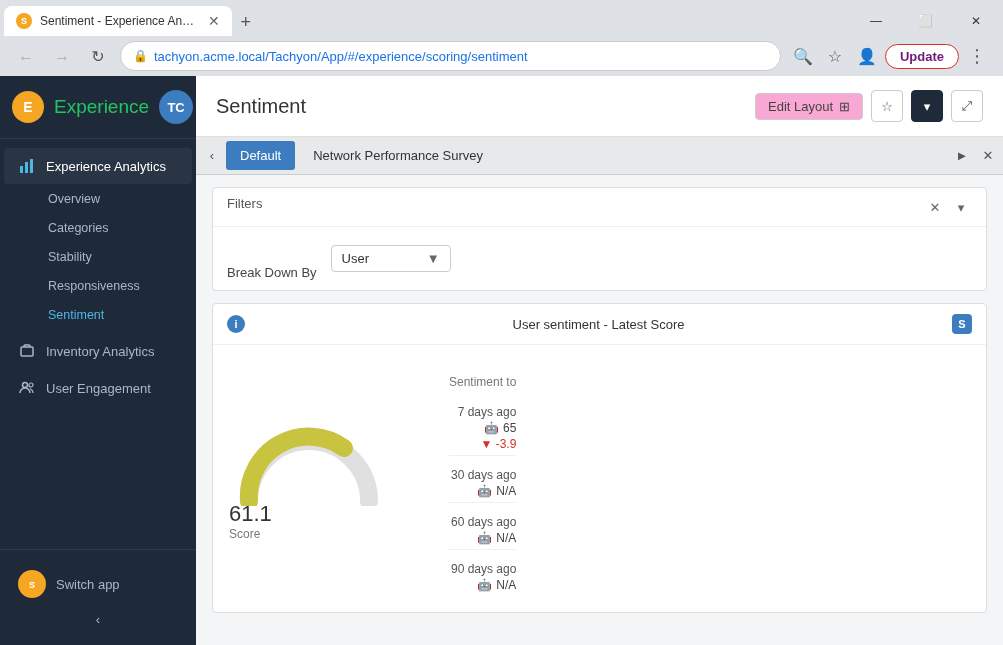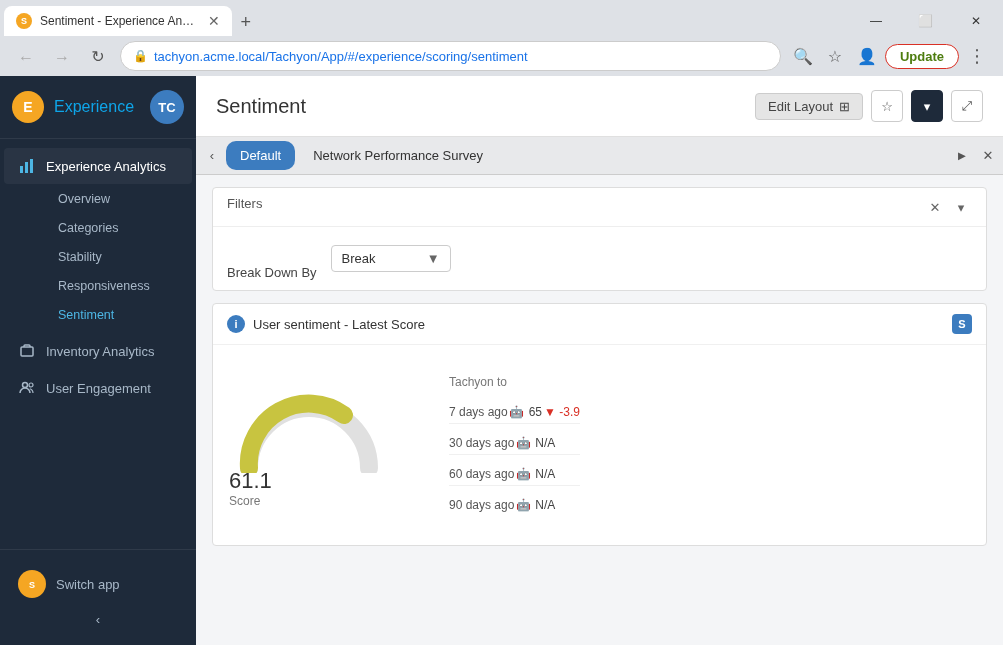--- a/index.html
+++ b/index.html
@@ -17,57 +17,57 @@
 
     
     .address-bar { display: flex; align-items: center; height: 40px; background: #dee1e6; padding: 0 12px; gap: 8px; }
     .nav-btn { width: 28px; height: 28px; display: flex; align-items: center; justify-content: center; color: #555; font-size: 16px; cursor: pointer; border-radius: 50%; }
     .nav-btn.disabled { color: #aaa; cursor: default; }
     .url-bar { flex: 1; display: flex; align-items: center; background: white; border-radius: 20px; height: 30px; padding: 0 12px; gap: 6px; border: 1px solid #ccc; }
     .url-lock { font-size: 12px; color: #666; }
     .url-text { font-size: 13px; color: #1a73e8; flex: 1; }
     .address-actions { display: flex; gap: 4px; align-items: center; }
     .addr-icon { width: 28px; height: 28px; display: flex; align-items: center; justify-content: center; color: #555; font-size: 16px; cursor: pointer; border-radius: 50%; }
-    .update-btn { background: white; border: 1.5px solid #d93025; color: #4d7c0f; border-radius: 20px; padding: 4px 14px; font-size: 13px; font-weight: 600; cursor: pointer; }
+    .update-btn { background: white; border: 1.5px solid #d93025; color: #701a75; border-radius: 20px; padding: 4px 14px; font-size: 13px; font-weight: 600; cursor: pointer; }
     .menu-btn { width: 28px; height: 28px; display: flex; align-items: center; justify-content: center; color: #555; font-size: 18px; cursor: pointer; border-radius: 50%; }
 
     
     .app-container { display: flex; height: calc(645px - 76px); width: 100%; }
 
     
     .sidebar { width: 196px; background: #1e2a3a; display: flex; flex-direction: column; height: 100%; flex-shrink: 0; }
     .sidebar-header { display: flex; align-items: center; gap: 10px; padding: 14px 12px; border-bottom: 1px solid rgba(255,255,255,0.08); }
     .sidebar-logo { width: 32px; height: 32px; background: #f5a623; border-radius: 50%; display: flex; align-items: center; justify-content: center; font-size: 14px; font-weight: bold; color: white; flex-shrink: 0; }
-    .sidebar-title { color: #0ea5e9; font-size: 16px; font-weight: 500; }
+    .sidebar-title { color: #22c55e; font-size: 19px; font-weight: 500; }
     .sidebar-nav { flex: 1; padding: 8px 0; overflow-y: auto; }
     .nav-section { margin-bottom: 4px; }
     .nav-item { display: flex; align-items: center; gap: 10px; padding: 9px 14px; color: #a8b8c8; font-size: 13px; cursor: pointer; border-radius: 4px; margin: 1px 4px; }
     .nav-item.active-section { color: white; background: rgba(255,255,255,0.05); }
     .nav-item .nav-icon { width: 18px; height: 18px; display: flex; align-items: center; justify-content: center; flex-shrink: 0; }
-    .sub-nav { padding-left: 44px; }
+    .sub-nav { padding-left: 34px; }
     .sub-item { display: block; padding: 7px 10px; color: #a8b8c8; font-size: 12.5px; cursor: pointer; border-radius: 4px; margin: 1px 4px; }
     .sub-item.active { color: #4db6e4; font-weight: 500; }
     .sidebar-footer { padding: 12px; border-top: 1px solid rgba(255,255,255,0.08); }
     .switch-app { display: flex; align-items: center; gap: 10px; color: #a8b8c8; padding: 8px 6px; cursor: pointer; border-radius: 4px; }
     .switch-icon { width: 28px; height: 28px; background: #f5a623; border-radius: 50%; display: flex; align-items: center; justify-content: center; font-size: 13px; color: white; flex-shrink: 0; }
     .collapse-btn { display: flex; justify-content: center; padding: 6px; cursor: pointer; color: #a8b8c8; }
 
     
     .main-content { flex: 1; background: #f4f5f7; display: flex; flex-direction: column; overflow: hidden; }
     .page-header { display: flex; align-items: center; padding: 14px 20px; background: white; border-bottom: 1px solid #e0e0e0; gap: 12px; }
     .page-title { font-size: 20px; font-weight: 400; color: #333; flex: 1; }
     .header-actions { display: flex; align-items: center; gap: 8px; }
-    .edit-layout-btn { display: flex; align-items: center; gap: 6px; border: 1px solid #ccc; background: #e5e5e5; padding: 5px 12px; border-radius: 4px; font-size: 13px; cursor: pointer; color: #444; }
+    .edit-layout-btn { display: flex; align-items: center; gap: 6px; border: 1px solid #ccc; background: #f9a8d4; padding: 5px 12px; border-radius: 4px; font-size: 13px; cursor: pointer; color: #444; }
     .header-icon-btn { width: 32px; height: 32px; display: flex; align-items: center; justify-content: center; border: 1px solid #ccc; border-radius: 4px; cursor: pointer; color: #555; background: white; }
     .header-icon-btn.active { background: #1e2a3a; color: white; border-color: #1e2a3a; }
 
     
     .content-tabs { display: flex; align-items: center; background: #e8e9eb; border-bottom: 1px solid #ccc; padding: 0 4px; height: 38px; }
     .tab-nav-btn { width: 24px; height: 24px; display: flex; align-items: center; justify-content: center; color: #555; cursor: pointer; font-size: 13px; }
-    .content-tab { display: flex; align-items: flex-start; padding: 7px 14px; background: #3c7cbf; color: white; border-radius: 10px; font-size: 13px; margin: 0 2px; cursor: pointer; font-weight: 500; }
+    .content-tab { display: flex; align-items: flex-start; padding: 7px 14px; background: #3c7cbf; color: white; border-radius: 3px; font-size: 13px; margin: 0 2px; cursor: pointer; font-weight: 500; }
     .content-tab.inactive { background: transparent; color: #333; }
     .tab-spacer { flex: 1; }
     .tab-end-btns { display: flex; gap: 4px; }
     .tab-end-btn { width: 22px; height: 22px; display: flex; align-items: center; justify-content: center; color: #555; cursor: pointer; font-size: 13px; }
 
     
     .filters-section { background: white; margin: 12px 16px 0; border: 1px solid #ddd; border-radius: 4px; }
     .filters-header { display: flex; align-items: flex-start; justify-content: space-between; padding: 8px 14px; border-bottom: 1px solid #eee; }
     .filters-title { font-size: 13px; color: #555; font-weight: 500; }
     .filters-actions { display: flex; gap: 4px; }
@@ -75,34 +75,34 @@
     .filters-body { display: flex; align-items: center; gap: 14px; padding: 10px 14px; }
     .filter-label { font-size: 13px; color: #444; font-weight: 500; margin-top: 28px; }
     .filter-select { display: flex; align-items: center; gap: 4px; border: 1px solid #ccc; border-radius: 4px; padding: 5px 10px; background: white; cursor: pointer; font-size: 13px; color: #333; min-width: 120px; }
     .filter-select-arrow { margin-left: auto; color: #666; }
 
     
     .widget-area { padding: 12px 16px; }
     .widget-card { background: white; border: 1px solid #ddd; border-radius: 4px; }
     .widget-header { display: flex; align-items: center; padding: 10px 14px; border-bottom: 1px solid #f0f0f0; gap: 8px; }
     .widget-info-icon { width: 18px; height: 18px; background: #3c7cbf; border-radius: 50%; display: flex; align-items: center; justify-content: center; color: white; font-size: 11px; font-weight: bold; flex-shrink: 0; }
-    .widget-title { font-size: 13px; color: #333; flex: 1; font-weight: 500; }
+    .widget-title { font-size: 13px; color: #333; flex: 1; font-weight: 500; text-align: center; }
     .widget-badge { width: 20px; height: 20px; background: #3c7cbf; border-radius: 4px; display: flex; align-items: center; justify-content: center; color: white; font-size: 11px; font-weight: bold; }
     .widget-body { display: flex; padding: 16px; gap: 20px; min-height: 200px; }
 
     
     .gauge-container { display: flex; flex-direction: column; align-items: flex-start; justify-content: center; width: 200px; flex-shrink: 0; }
     .gauge-svg { width: 160px; height: 90px; }
     .gauge-value { font-size: 22px; font-weight: 400; color: #333; text-align: center; margin-top: -5px; }
     .gauge-label { font-size: 12px; color: #777; text-align: center; }
 
     
     .comparison-area { display: flex; flex-direction: column; gap: 8px; padding-top: 14px; }
     .comparison-header { font-size: 12px; color: #777; margin-bottom: 4px; }
-    .comparison-item { display: flex; flex-direction: row; gap: 2px; padding: 4px 0; border-bottom: 1px solid #f0f0f0; }
+    .comparison-item { display: flex; flex-direction: column; gap: 2px; padding: 4px 0; border-bottom: 1px solid #f0f0f0; align-items: flex-end; }
     .comparison-item:last-child { border-bottom: none; }
     .comp-period { font-size: 12px; color: #555; font-weight: 500; }
     .comp-row { display: flex; align-items: center; gap: 4px; }
     .comp-icon { font-size: 12px; }
     .comp-value { font-size: 12px; color: #444; }
     .comp-delta { font-size: 12px; color: #d93025; }
 
     
     .user-avatar { width: 34px; height: 34px; background: #3c7cbf; border-radius: 50%; display: flex; align-items: center; justify-content: center; color: white; font-size: 13px; font-weight: bold; }
   </style>
@@ -256,21 +256,21 @@
       <div class="filters-header">
         <span class="filters-title">Filters</span>
         <div class="filters-actions">
           <div class="filter-icon-btn">✕</div>
           <div class="filter-icon-btn">▾</div>
         </div>
       </div>
       <div class="filters-body">
         <span class="filter-label">Break Down By</span>
         <div class="filter-select">
-          <span>Break</span>
+          <span>User</span>
           <span class="filter-select-arrow">▼</span>
         </div>
       </div>
     </div>
 
     <div class="widget-area">
       <div class="widget-card">
         <div class="widget-header">
           <div class="widget-info-icon">
             <span>i</span>
@@ -285,21 +285,21 @@
 
               <path d="M 20 85 A 60 60 0 0 1 140 85" stroke="#e0e0e0" stroke-width="18" fill="none" stroke-linecap="round"></path>
 
               <path d="M 20 85 A 60 60 0 0 1 115 32" stroke="#c8c440" stroke-width="18" fill="none" stroke-linecap="round"></path>
             </svg>
             <div class="gauge-value">61.1</div>
             <div class="gauge-label">Score</div>
           </div>
 
           <div class="comparison-area">
-            <div class="comparison-header">Tachyon to</div>
+            <div class="comparison-header">Sentiment to</div>
 
             <div class="comparison-item">
               <span class="comp-period">7 days ago</span>
               <div class="comp-row">
                 <span class="comp-icon">🤖</span>
                 <span class="comp-value">65</span>
               </div>
               <div class="comp-row">
                 <span class="comp-delta">▼ -3.9</span>
               </div>

